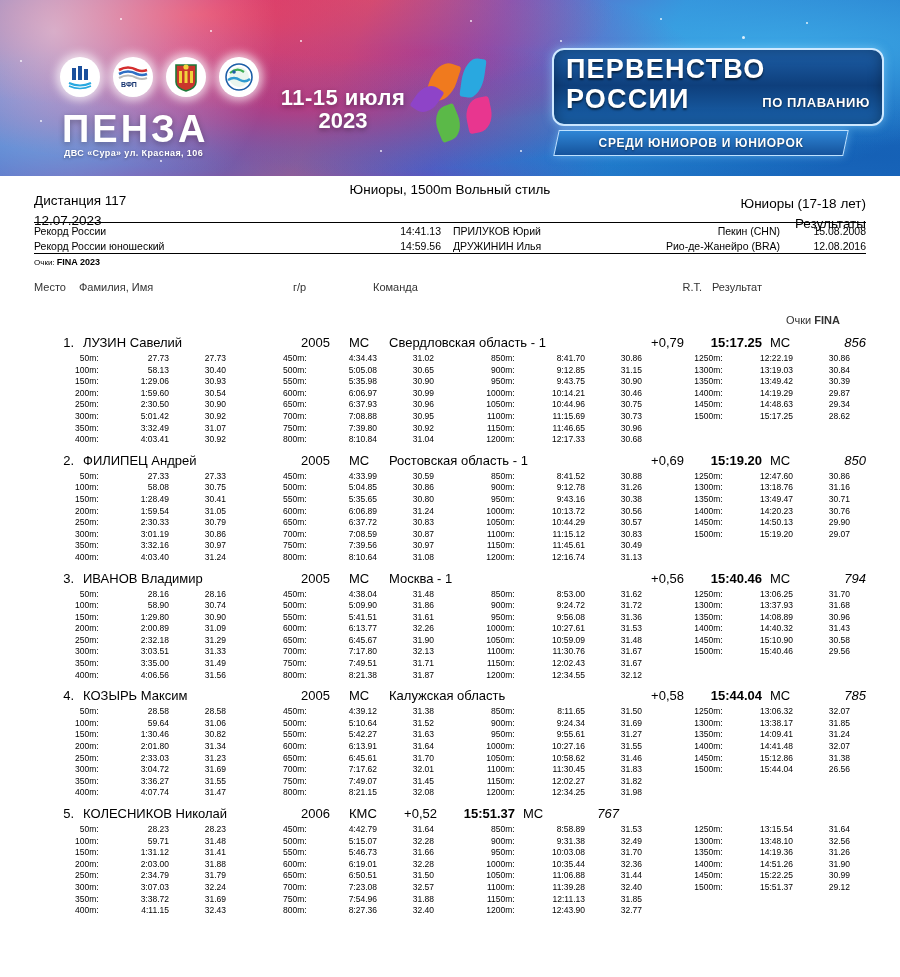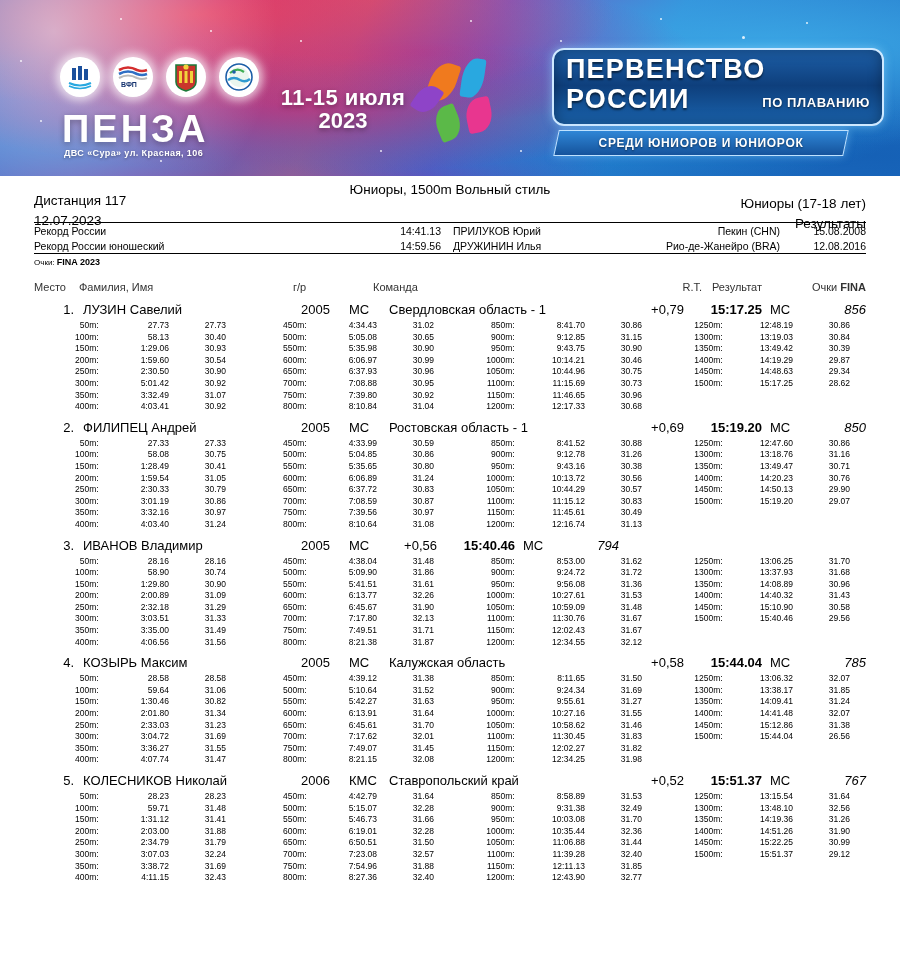--- a/index.html
+++ b/index.html
@@ -118,21 +118,21 @@
 
   
   .colhead{display:flex;font-size:11px;color:#333;padding:12px 0 2px 0;}
   .ch-place{width:38px;text-align:left;}
   .ch-name{width:212px;padding-left:7px;}
   .ch-yob{width:44px;text-align:left;padding-left:2px;}
   .ch-rank{width:36px;}
   .ch-team{flex:1;}
   .ch-rt{width:40px;text-align:right;}
   .ch-res{width:74px;text-align:left;padding-left:10px;}
-  .ch-fina{width:80px;text-align:right;}
+  .ch-fina{width:80px;text-align:left;margin-top:33px;}
 
   
   .athlete{margin-top:7px;}
   .ath-main{display:flex;align-items:baseline;font-size:13px;}
   .am-place{width:40px;text-align:right;}
   .am-name{width:218px;padding-left:9px;}
   .am-yob{width:48px;text-align:left;}
   .am-rank{width:40px;text-align:left;}
   .am-team{flex:1;text-align:left;}
   .am-rt{width:48px;text-align:right;}
@@ -426,21 +426,21 @@
             </div>
             <div class="srow">
               <div class="s-dist">1200m:</div>
               <div class="s-cum">12:17.33</div>
               <div class="s-lap">30.68</div>
             </div>
           </div>
           <div class="blk">
             <div class="srow">
               <div class="s-dist">1250m:</div>
-              <div class="s-cum">12:48.19</div>
+              <div class="s-cum">12:22.19</div>
               <div class="s-lap">30.86</div>
             </div>
             <div class="srow">
               <div class="s-dist">1300m:</div>
               <div class="s-cum">13:19.03</div>
               <div class="s-lap">30.84</div>
             </div>
             <div class="srow">
               <div class="s-dist">1350m:</div>
               <div class="s-cum">13:49.42</div>
@@ -656,20 +656,21 @@
             </div>
           </div>
         </div>
       </div>
       <div class="athlete">
         <div class="ath-main">
           <div class="am-place">3.</div>
           <div class="am-name">ИВАНОВ Владимир</div>
           <div class="am-yob">2005</div>
           <div class="am-rank">МС</div>
+          <div class="am-team">Москва - 1</div>
           <div class="am-rt">+0,56</div>
           <div class="am-res">15:40.46</div>
           <div class="am-qual">МС</div>
           <div class="am-fina">794</div>
         </div>
         <div class="splits">
           <div class="blk">
             <div class="srow">
               <div class="s-dist">50m:</div>
               <div class="s-cum">28.16</div>
@@ -1021,21 +1022,20 @@
             </div>
           </div>
         </div>
       </div>
       <div class="athlete">
         <div class="ath-main">
           <div class="am-place">5.</div>
           <div class="am-name">КОЛЕСНИКОВ Николай</div>
           <div class="am-yob">2006</div>
           <div class="am-rank">КМС</div>
-          <div class="am-team">Ставропольский край</div>
           <div class="am-rt">+0,52</div>
           <div class="am-res">15:51.37</div>
           <div class="am-qual">МС</div>
           <div class="am-fina">767</div>
         </div>
         <div class="splits">
           <div class="blk">
             <div class="srow">
               <div class="s-dist">50m:</div>
               <div class="s-cum">28.23</div>

